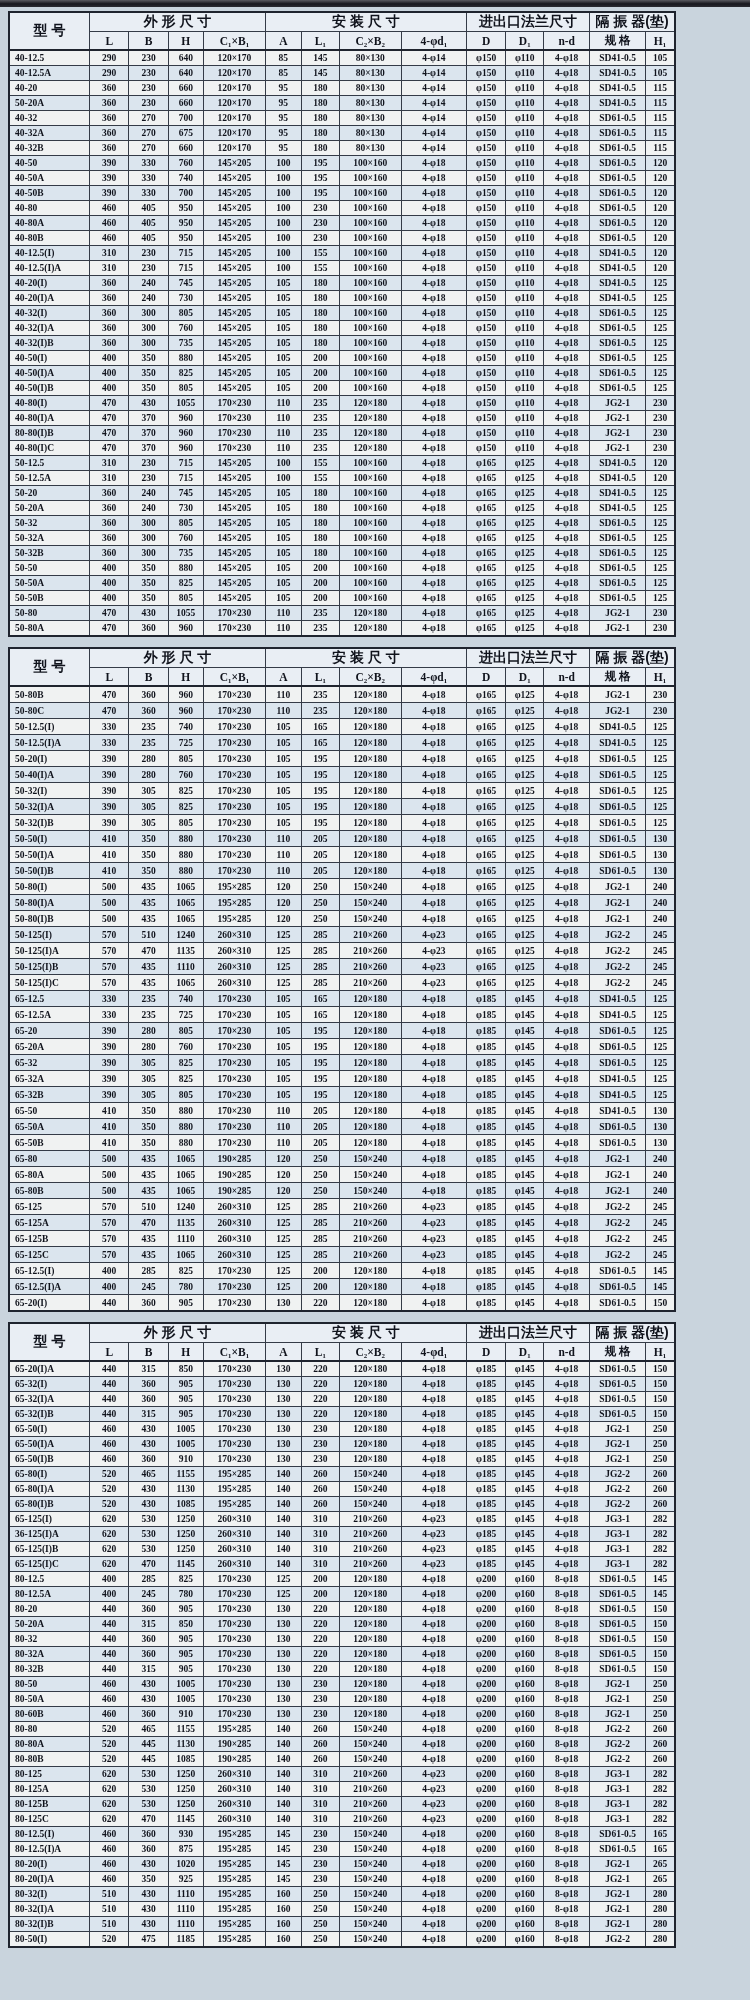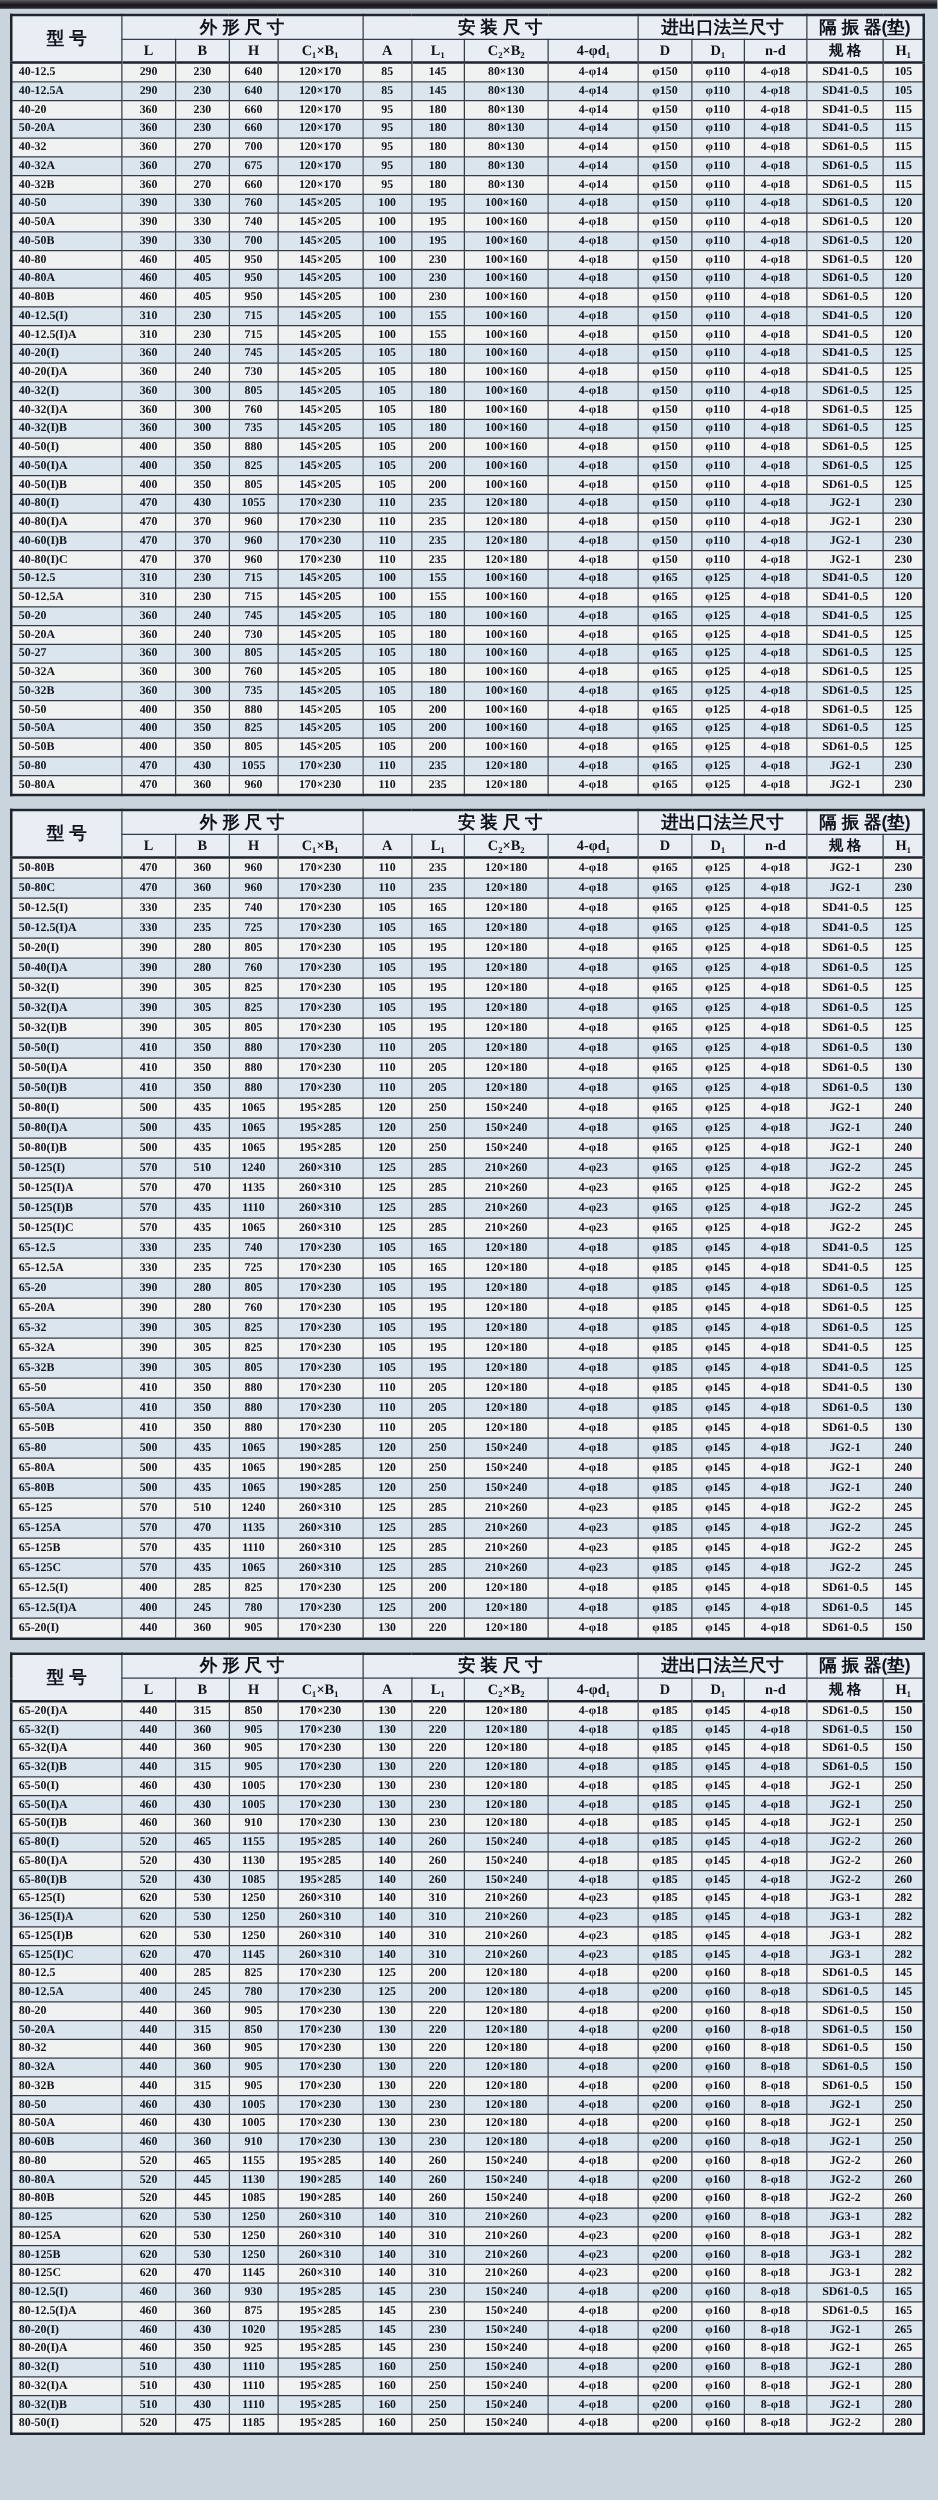--- a/index.html
+++ b/index.html
@@ -5,21 +5,21 @@
   html,body{margin:0;padding:0;}
   body{
     width:750px;height:2000px;
     background:#c9d4dd;
     font-family:"Liberation Serif","DejaVu Serif",serif;
     overflow:hidden;
   }
   .top-band{height:7px;background:linear-gradient(180deg,#5a5a60 0%,#17171d 55%,#2a2a31 100%);}
   .sheet{padding:4px 8px 0 8px;}
   table.spec{
-    width:732px;
+    width:668px;
     border-collapse:collapse;
     table-layout:fixed;
     background:#eef1f4;
     border:2px solid #1f242e;
     margin:0 0 10px 0;
   }
   table.spec th, table.spec td{
     border:1px solid #343b47;
     text-align:center;
     vertical-align:middle;
@@ -497,21 +497,21 @@
           <td>235</td>
           <td>120×180</td>
           <td>4-φ18</td>
           <td>φ150</td>
           <td>φ110</td>
           <td>4-φ18</td>
           <td>JG2-1</td>
           <td>230</td>
         </tr>
         <tr>
-          <td class="model">40-60(I)B</td>
+          <td class="model">80-80(I)B</td>
           <td>470</td>
           <td>370</td>
           <td>960</td>
           <td>170×230</td>
           <td>110</td>
           <td>235</td>
           <td>120×180</td>
           <td>4-φ18</td>
           <td>φ150</td>
           <td>φ110</td>
@@ -593,21 +593,21 @@
           <td>180</td>
           <td>100×160</td>
           <td>4-φ18</td>
           <td>φ165</td>
           <td>φ125</td>
           <td>4-φ18</td>
           <td>SD41-0.5</td>
           <td>125</td>
         </tr>
         <tr>
-          <td class="model">50-27</td>
+          <td class="model">50-32</td>
           <td>360</td>
           <td>300</td>
           <td>805</td>
           <td>145×205</td>
           <td>105</td>
           <td>180</td>
           <td>100×160</td>
           <td>4-φ18</td>
           <td>φ165</td>
           <td>φ125</td>

